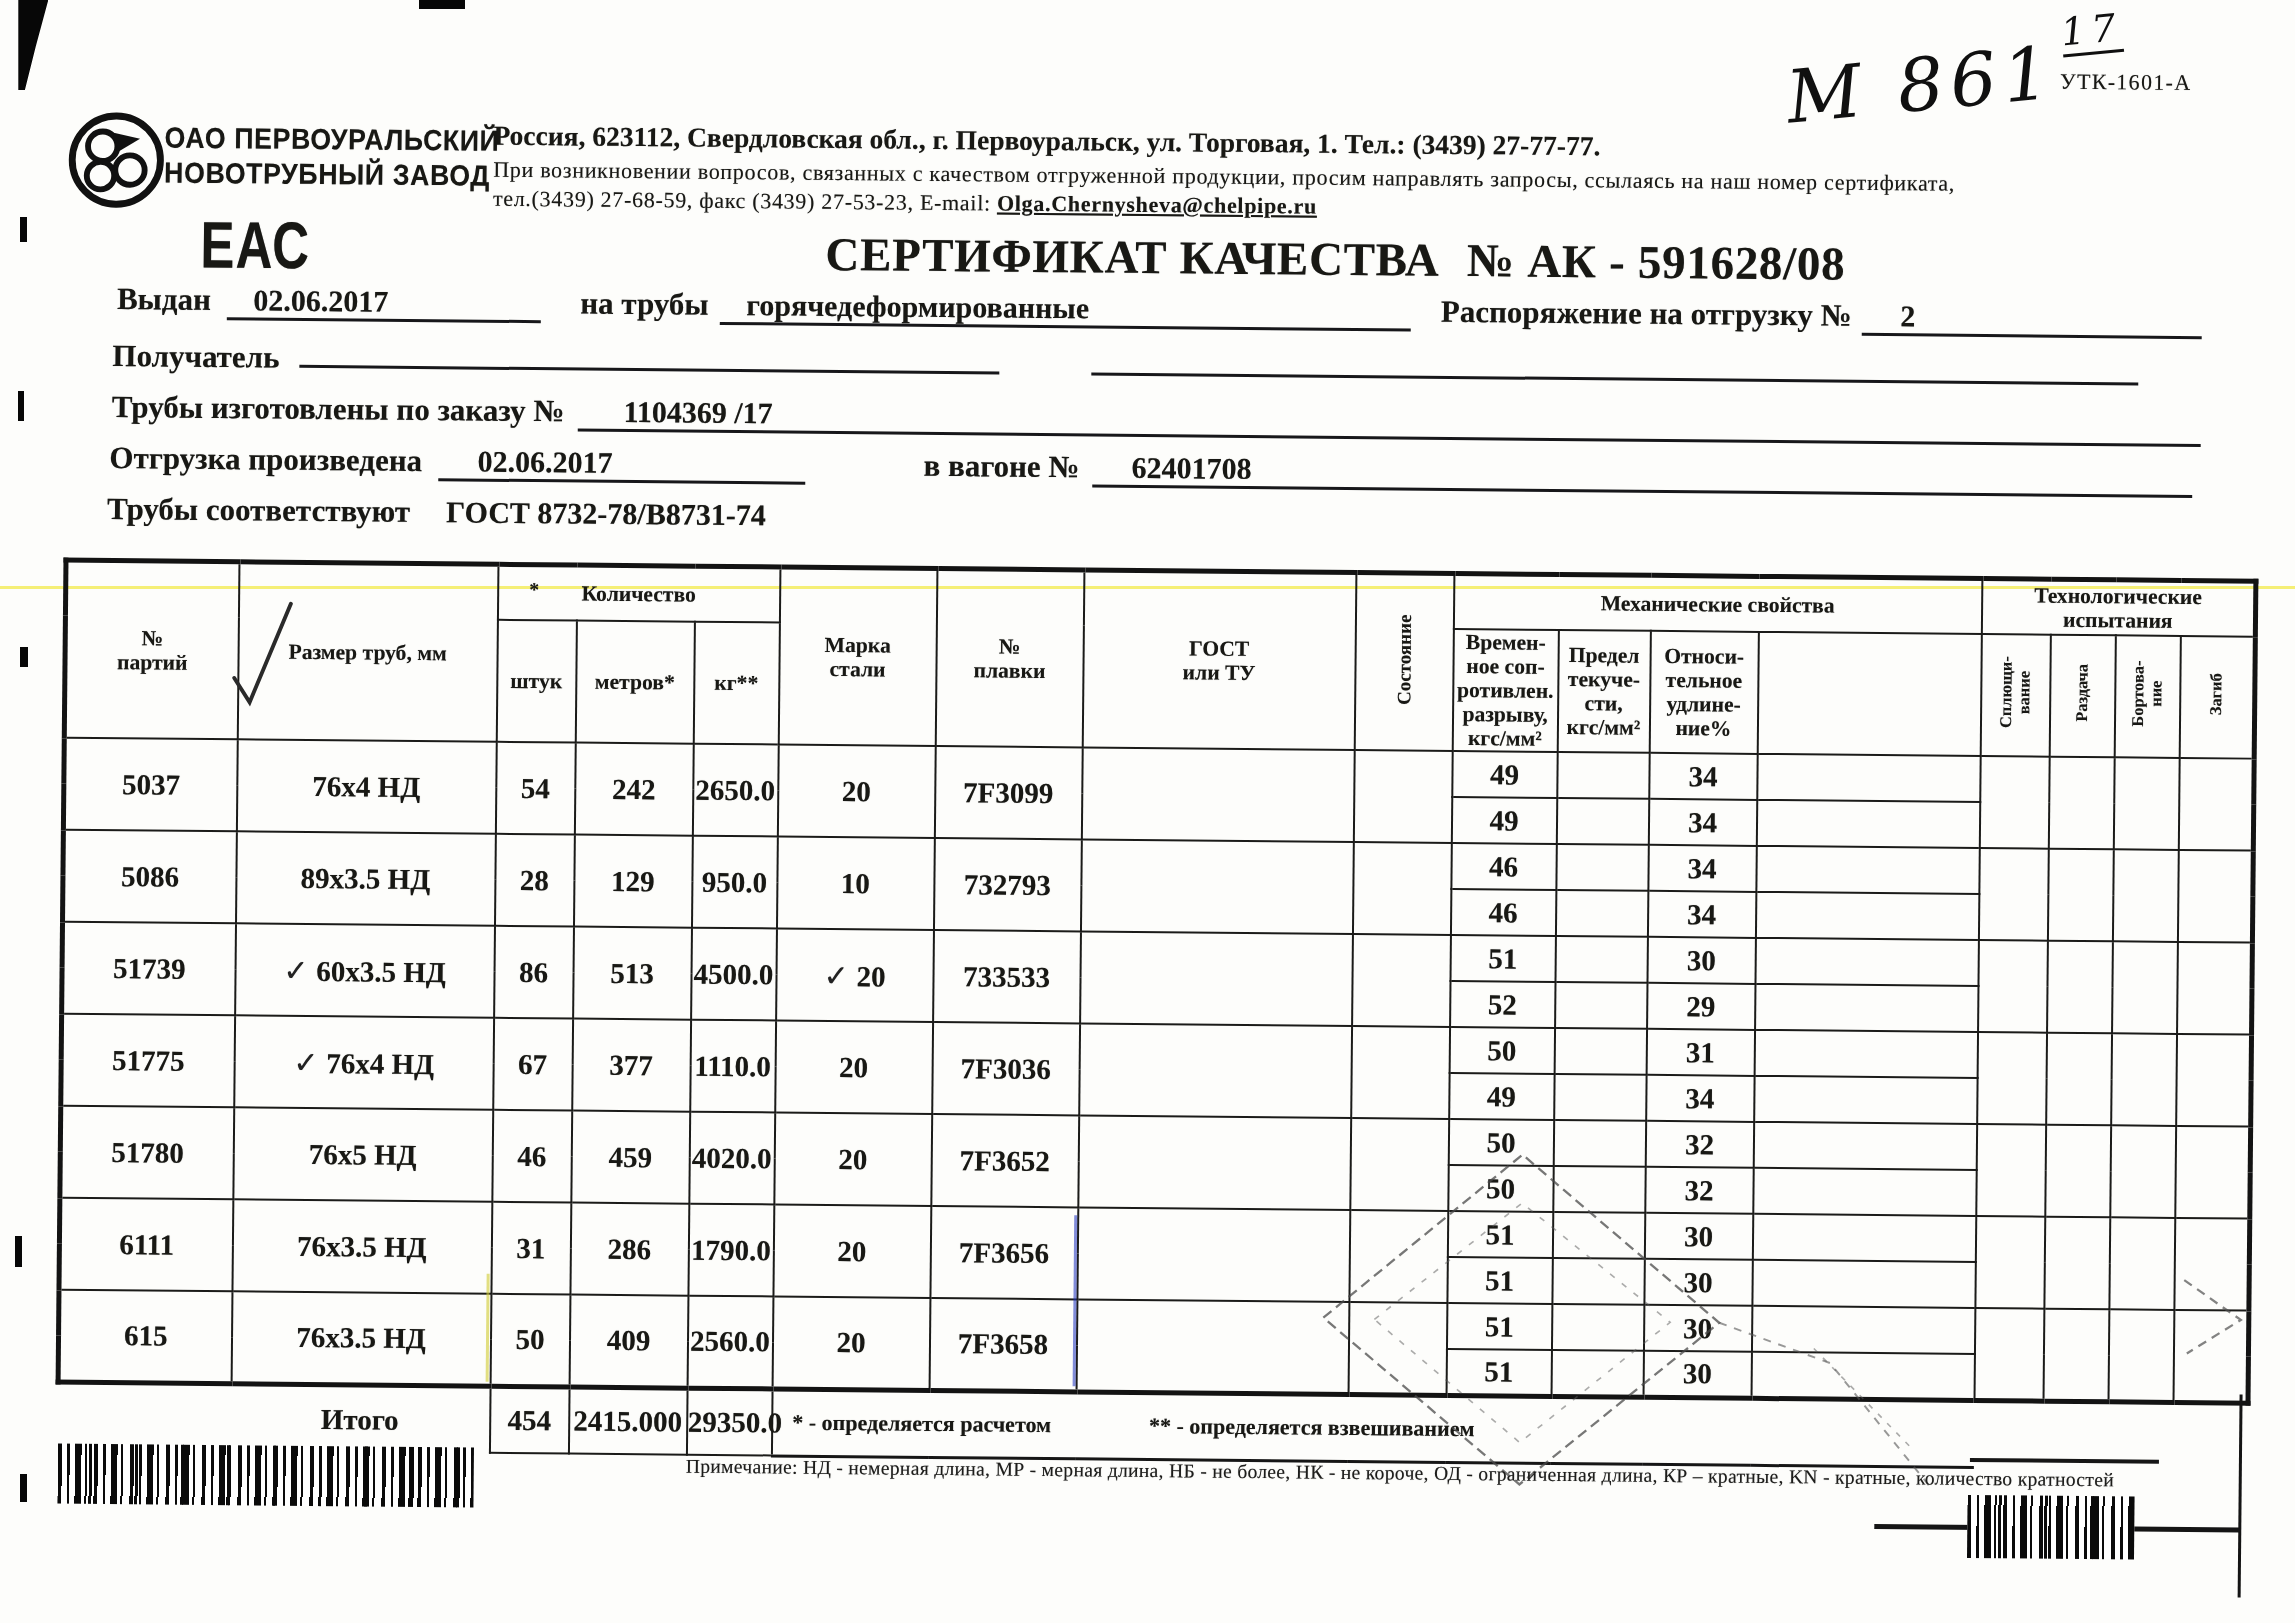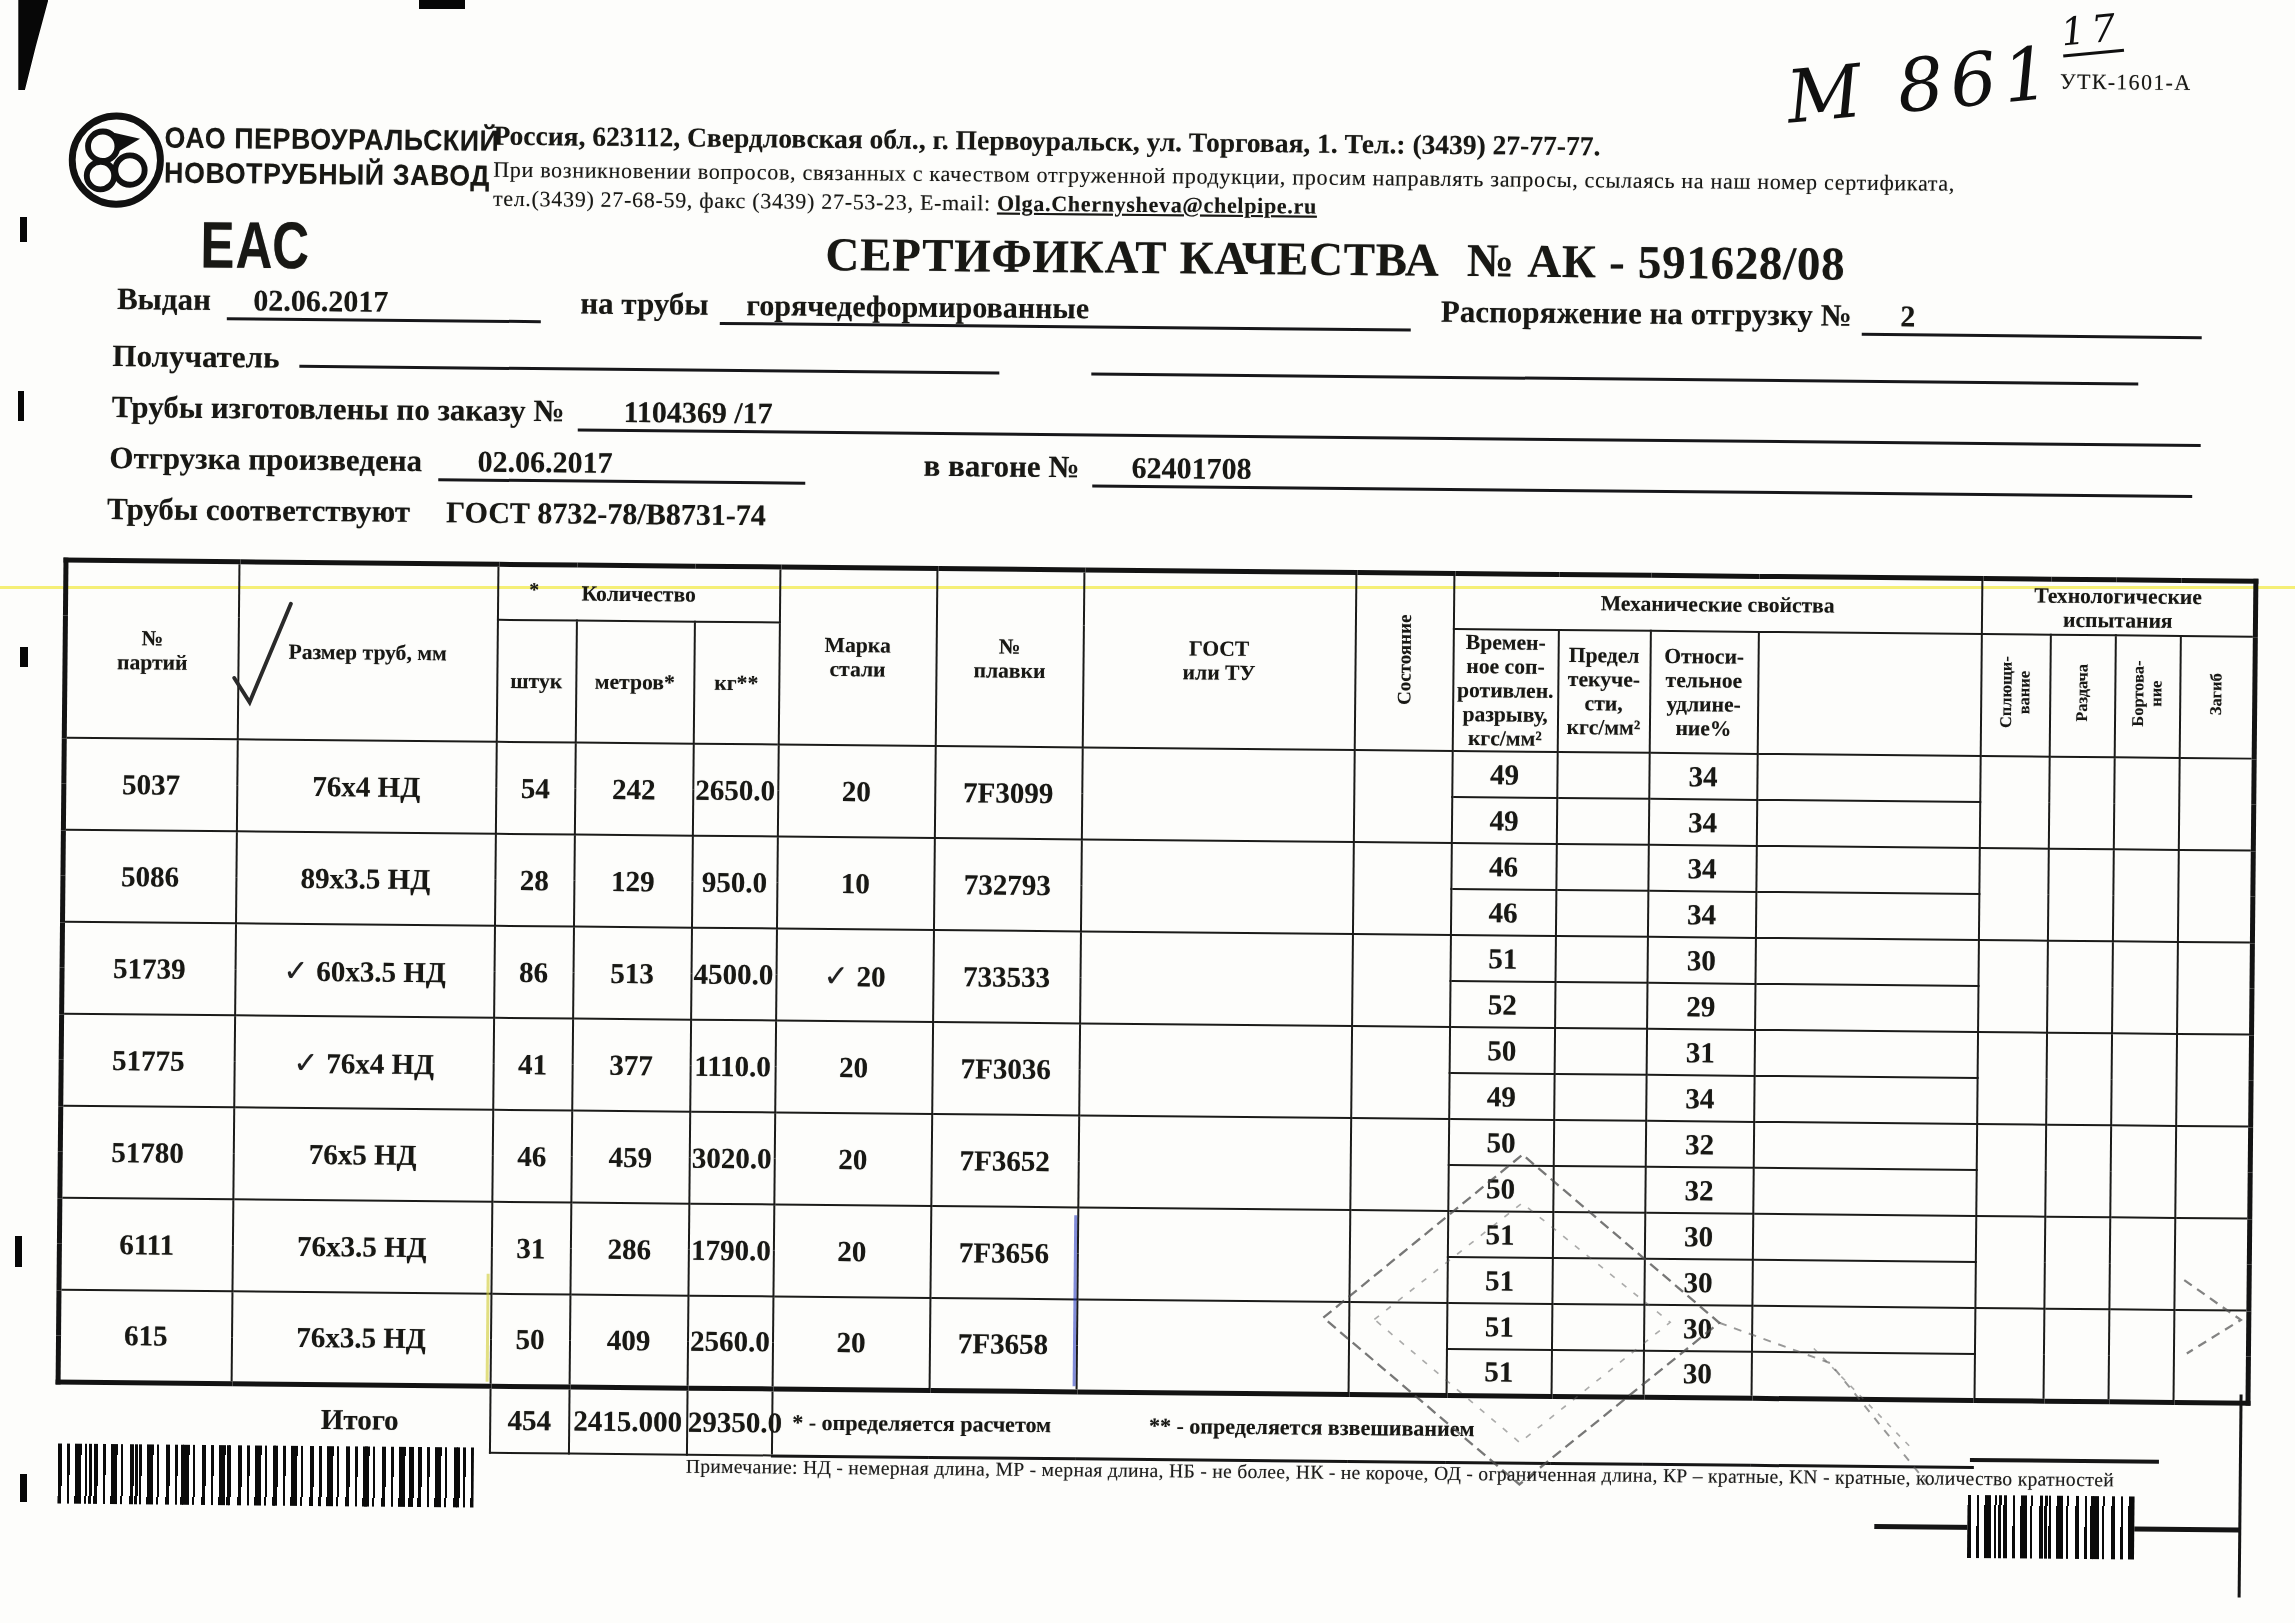--- a/index.html
+++ b/index.html
@@ -313,21 +313,21 @@
       <tr class="sub">
         <td>52</td>
         <td></td>
         <td>29</td>
         <td></td>
       </tr>
 
       <tr class="sub">
         <td rowspan="2" class="bl">51775</td>
         <td rowspan="2"><span class="check">✓</span><span>76х4 НД</span></td>
-        <td rowspan="2">41</td>
+        <td rowspan="2">67</td>
         <td rowspan="2">377</td>
         <td rowspan="2">1110.0</td>
         <td rowspan="2"><span>20</span></td>
         <td rowspan="2">7F3036</td>
         <td rowspan="2"></td>
         <td rowspan="2"></td>
         <td>50</td>
         <td></td>
         <td>31</td>
         <td></td>
@@ -341,21 +341,21 @@
         <td></td>
         <td>34</td>
         <td></td>
       </tr>
 
       <tr class="sub">
         <td rowspan="2" class="bl">51780</td>
         <td rowspan="2"><span>76х5 НД</span></td>
         <td rowspan="2">46</td>
         <td rowspan="2">459</td>
-        <td rowspan="2">3020.0</td>
+        <td rowspan="2">4020.0</td>
         <td rowspan="2"><span>20</span></td>
         <td rowspan="2">7F3652</td>
         <td rowspan="2"></td>
         <td rowspan="2"></td>
         <td>50</td>
         <td></td>
         <td>32</td>
         <td></td>
         <td rowspan="2"></td>
         <td rowspan="2"></td>

